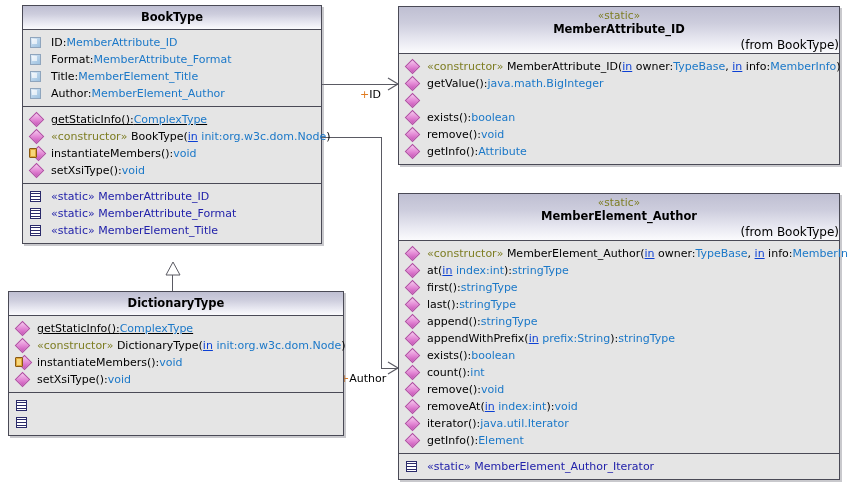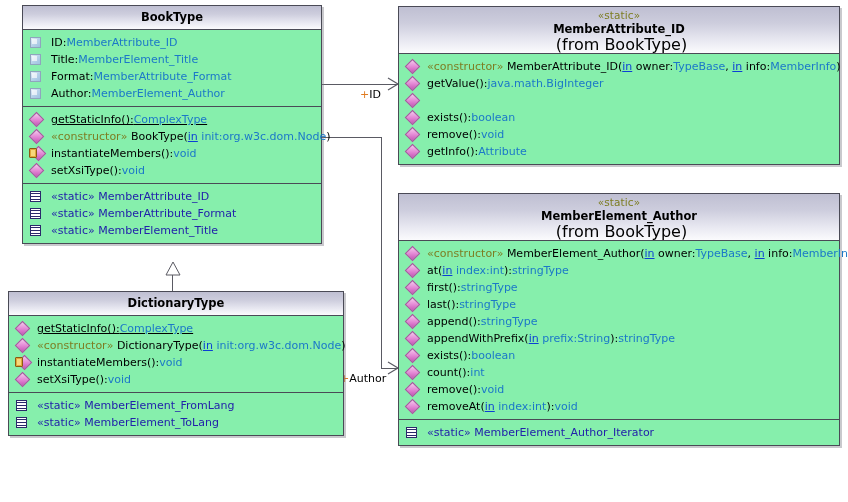--- a/index.html
+++ b/index.html
@@ -15,21 +15,21 @@
     overflow: hidden;
     font-family: "DejaVu Sans", "Liberation Sans", sans-serif;
     font-size: 11px;
     color: #000000;
   }
 
   
   .uml-class {
     position: absolute;
     box-sizing: border-box;
-    background: #86efac;
+    background: #e5e5e5;
     border: 1px solid #4a4a56;
     box-shadow: 2px 2px 0 rgba(120,120,130,0.40);
   }
   .cls-header {
     background: linear-gradient(to bottom, #bfbfd2 0%, #cdcddd 35%, #e8e8f1 72%, #fbfbfd 100%);
     border-bottom: 1px solid #4a4a56;
     padding: 2px 0 1px 0;
     text-align: center;
   }
   .cls-header.plain {
@@ -44,22 +44,22 @@
   }
   .cls-title {
     display: block;
     font-weight: bold;
     font-size: 11.5px;
     color: #000000;
     line-height: 15px;
   }
   .cls-from {
     display: block;
-    text-align: center;
-    font-size: 16px;
+    text-align: right;
+    font-size: 12px;
     color: #000000;
     line-height: 14px;
     padding-left: 5px;
     margin-top: 1px;
   }
 
   .cls-compartment {
     padding: 4px 0 4px 0;
   }
   .cls-compartment + .cls-compartment {
@@ -225,25 +225,25 @@
     <span class="cls-title">BookType</span>
   </div>
 
   <div class="cls-compartment">
     <div class="member">
       <span class="ico ico-attr"></span>
       <span class="member-text"><span class="t-name">ID:</span><span class="t-type">MemberAttribute_ID</span></span>
     </div>
     <div class="member">
       <span class="ico ico-attr"></span>
+      <span class="member-text"><span class="t-name">Format:</span><span class="t-type">MemberAttribute_Format</span></span>
+    </div>
+    <div class="member">
+      <span class="ico ico-attr"></span>
       <span class="member-text"><span class="t-name">Title:</span><span class="t-type">MemberElement_Title</span></span>
-    </div>
-    <div class="member">
-      <span class="ico ico-attr"></span>
-      <span class="member-text"><span class="t-name">Format:</span><span class="t-type">MemberAttribute_Format</span></span>
     </div>
     <div class="member">
       <span class="ico ico-attr"></span>
       <span class="member-text"><span class="t-name">Author:</span><span class="t-type">MemberElement_Author</span></span>
     </div>
   </div>
 
   <div class="cls-compartment">
     <div class="member">
       <span class="ico ico-op"></span>
@@ -300,25 +300,23 @@
     </div>
     <div class="member">
       <span class="ico ico-op"></span>
       <span class="member-text"><span class="t-name">setXsiType():</span><span class="t-type">void</span></span>
     </div>
   </div>
 
   <div class="cls-compartment">
     <div class="member">
       <span class="ico ico-nested"></span>
-      <span class="member-text t-static"><span>«static»</span>&nbsp;<span>MemberElement_FromLang</span></span>
-    </div>
-    <div class="member">
-      <span class="ico ico-nested"></span>
-      <span class="member-text t-static"><span>«static»</span>&nbsp;<span>MemberElement_ToLang</span></span>
+    </div>
+    <div class="member">
+      <span class="ico ico-nested"></span>
     </div>
   </div>
 </div>
 
 <div class="uml-class" style="left:398px; top:6px; width:442px;">
 
   <div class="cls-header">
     <span class="cls-stereotype-top">«static»</span>
     <span class="cls-title">MemberAttribute_ID</span>
     <span class="cls-from">(from BookType)</span>
@@ -393,20 +391,28 @@
       <span class="member-text"><span class="t-name">count():</span><span class="t-type">int</span></span>
     </div>
     <div class="member">
       <span class="ico ico-op"></span>
       <span class="member-text"><span class="t-name">remove():</span><span class="t-type">void</span></span>
     </div>
     <div class="member">
       <span class="ico ico-op"></span>
       <span class="member-text"><span class="t-name">removeAt(</span><span class="t-kw">in</span><span class="t-type"> index:int</span><span class="t-name">):</span><span class="t-type">void</span></span>
     </div>
+    <div class="member">
+      <span class="ico ico-op"></span>
+      <span class="member-text"><span class="t-name">iterator():</span><span class="t-type">java.util.Iterator</span></span>
+    </div>
+    <div class="member">
+      <span class="ico ico-op"></span>
+      <span class="member-text"><span class="t-name">getInfo():</span><span class="t-type">Element</span></span>
+    </div>
   </div>
 
   <div class="cls-compartment">
     <div class="member">
       <span class="ico ico-nested"></span>
       <span class="member-text t-static"><span>«static»</span>&nbsp;<span>MemberElement_Author_Iterator</span></span>
     </div>
   </div>
 </div>
 

